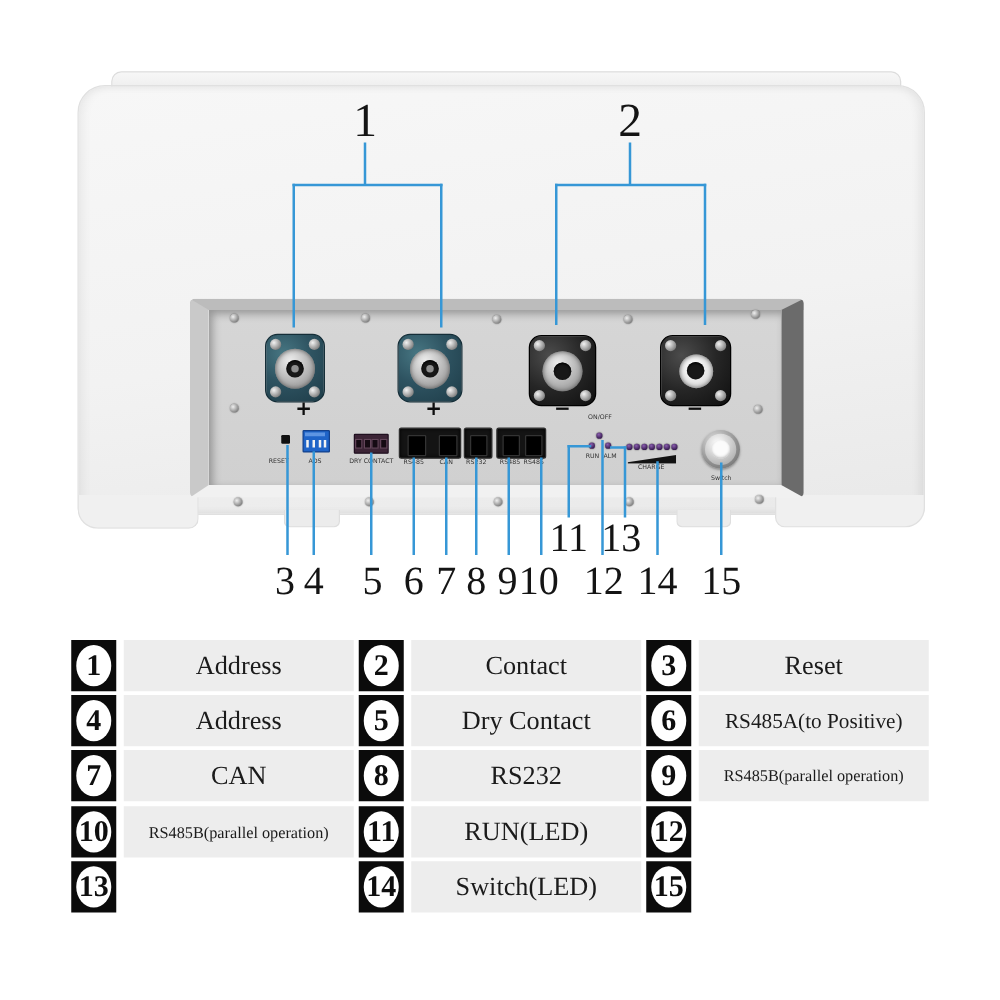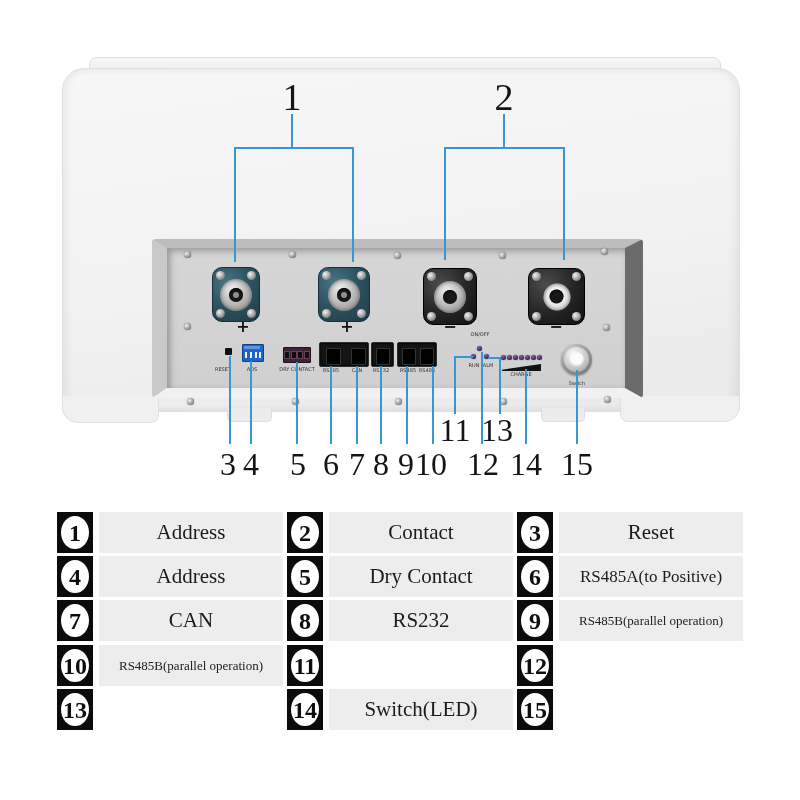--- a/index.html
+++ b/index.html
@@ -338,20 +338,21 @@
       <div class="lgroup">
         <div class="lnum">
             <div class="lellipse">10</div>
           </div>
         <div class="llabel sz13">RS485B(parallel operation)</div>
       </div>
       <div class="lgroup">
         <div class="lnum">
             <div class="lellipse">11</div>
           </div>
+        <div class="llabel">RUN(LED)</div>
       </div>
       <div class="lgroup">
         <div class="lnum">
             <div class="lellipse">12</div>
           </div>
       </div>
     </div>
     <div class="lrow" style="top:177px;">
       <div class="lgroup">
         <div class="lnum">

